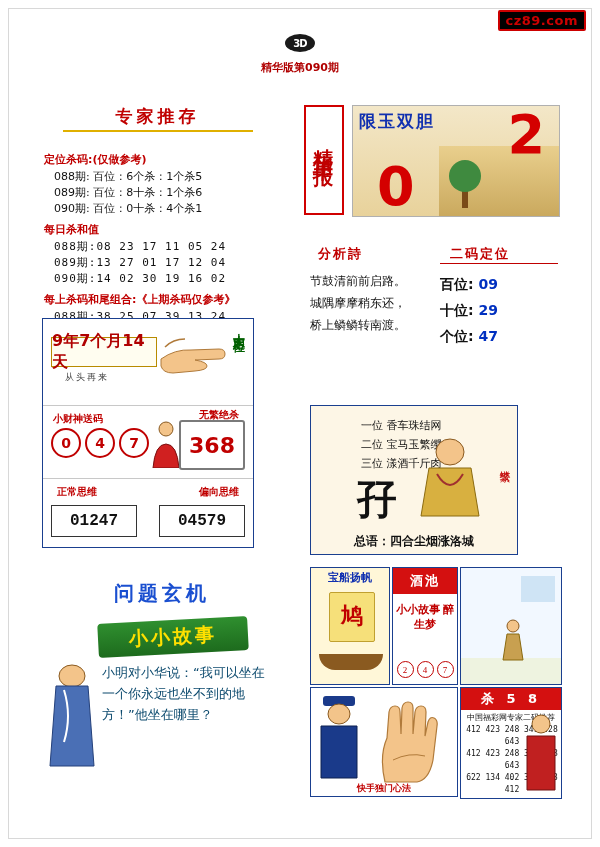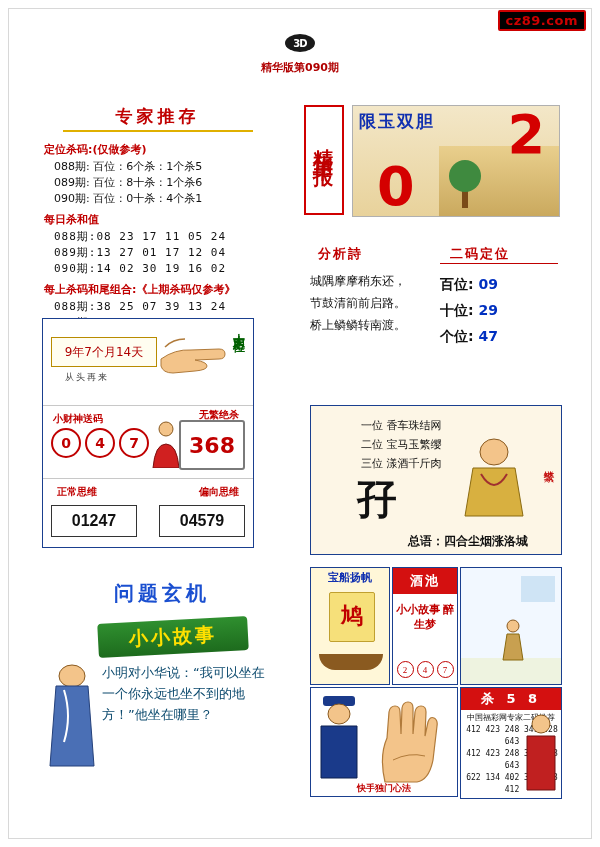--- a/index.html
+++ b/index.html
@@ -36,37 +36,37 @@
   }
   .issue{
     position:absolute;left:50%;top:60px;transform:translateX(-50%);
     color:#b00000;font-size:11px;font-weight:bold;white-space:nowrap;
   }
   
   .left{position:absolute;left:40px;top:105px;width:235px;}
   .exp-title{
     color:#c00000;font-size:17px;font-weight:bold;text-align:center;
     letter-spacing:4px;padding-bottom:2px;border-bottom:2px solid #e0b000;
-    width:190px;margin:0 auto 10px auto;
+    width:190px;margin:0 auto 20px auto;
   }
   .sec-head{color:#c00000;font-size:11px;font-weight:bold;margin:5px 0 2px 4px;}
   .rows{font-size:11px;line-height:16px;color:#111;margin-left:14px;}
   .rows div{white-space:nowrap;}
   .nums{font-family:"DejaVu Sans Mono","Liberation Mono",monospace;letter-spacing:1px;}
   
   .card-hand{
     position:absolute;left:42px;top:318px;width:212px;height:230px;
     border:1px solid #1a3f8f;background:#fff;box-sizing:border-box;
   }
   .ch-top{position:relative;height:86px;border-bottom:1px solid #c8c8c8;}
   .ch-box{
     position:absolute;left:8px;top:18px;width:104px;height:28px;
     border:1px solid #b88b00;background:#fffdf0;
     display:flex;align-items:center;justify-content:center;
-    font-size:12px;font-weight:normal;color:#b00000;
+    font-size:16px;font-weight:bold;color:#b00000;
   }
   .ch-sub{position:absolute;left:22px;top:52px;font-size:9px;color:#444;letter-spacing:2px;}
   .ch-vert{
     position:absolute;right:6px;top:4px;width:22px;
     font-size:12px;font-weight:bold;color:#006000;
     writing-mode:vertical-rl;letter-spacing:2px;
   }
   .hand{
     position:absolute;left:112px;top:6px;width:74px;height:58px;
   }
@@ -85,21 +85,21 @@
     color:#c00000;font-size:22px;font-weight:bold;
   }
   .ch-368lbl{position:absolute;right:14px;top:2px;font-size:10px;color:#c00000;font-weight:bold;text-align:right;}
   .ch-bot{position:relative;height:70px;}
   .cbl{position:absolute;font-size:10px;color:#c00000;font-weight:bold;}
   .bigbox{
     position:absolute;top:26px;width:84px;height:30px;
     border:1px solid #333;background:#fff;
     display:flex;align-items:center;justify-content:center;
     font-size:16px;font-weight:bold;color:#111;
-    font-family:Liberation Sans, sans-serif;
+    font-family:Liberation Mono, monospace;
   }
   .wenti{
     position:absolute;left:72px;top:580px;width:180px;text-align:center;
     color:#1a4fd0;font-size:20px;font-weight:bold;letter-spacing:4px;
   }
   .story{
     position:absolute;left:40px;top:620px;width:230px;height:200px;
   }
   .story-banner{
     position:absolute;left:58px;top:0;width:150px;height:34px;
@@ -139,31 +139,31 @@
   .banner .tree{position:absolute;left:92px;bottom:6px;width:40px;height:56px;}
 
   .poem-head{position:absolute;left:18px;top:140px;font-size:13px;font-weight:bold;color:#c00000;letter-spacing:2px;}
   .poem{position:absolute;left:10px;top:165px;font-size:12px;line-height:22px;color:#111;}
   .emh{position:absolute;left:150px;top:140px;font-size:13px;font-weight:bold;color:#c00000;letter-spacing:2px;}
   .emh-line{position:absolute;left:140px;top:158px;width:118px;border-top:1px solid #c00000;}
   .em-rows{position:absolute;left:140px;top:166px;font-size:14px;line-height:26px;color:#111;font-weight:bold;}
   .em-rows span{color:#0030c0;}
 
   .card-fu{
-    position:absolute;left:10px;top:300px;width:252px;height:150px;
+    position:absolute;left:10px;top:300px;width:208px;height:150px;
     border:1px solid #1a3f8f;background:#fdf6e6;box-sizing:border-box;overflow:hidden;
   }
   .fu-lines{position:absolute;left:50px;top:10px;font-size:11px;line-height:19px;color:#111;}
   .fu-char{
     position:absolute;left:46px;top:66px;font-size:40px;font-weight:bold;color:#111;
     font-family:"DejaVu Serif","Liberation Serif",serif;
   }
   .fu-man{position:absolute;right:24px;top:28px;width:86px;height:84px;}
   .fu-vert{position:absolute;right:6px;top:56px;font-size:11px;color:#c00000;writing-mode:vertical-rl;}
-  .fu-foot{position:absolute;left:0;bottom:4px;width:100%;text-align:center;font-size:12px;font-weight:bold;color:#111;padding-left:32px;}
+  .fu-foot{position:absolute;left:0;bottom:4px;width:100%;text-align:center;font-size:12px;font-weight:bold;color:#111;}
 
   .grid4{position:absolute;left:10px;top:462px;width:252px;height:230px;}
   .g-cell{position:absolute;border:1px solid #1a3f8f;box-sizing:border-box;background:#fff;overflow:hidden;}
   .boat{left:0;top:0;width:80px;height:118px;background:#fff7d8;}
   .boatlbl{position:absolute;left:0;top:2px;width:100%;text-align:center;font-size:11px;font-weight:bold;color:#1030b0;}
   .boat-sail{position:absolute;left:18px;top:24px;width:44px;height:48px;background:#f6e07a;border:1px solid #c0a030;border-radius:2px;}
   .boat-sail span{display:block;text-align:center;font-size:22px;font-weight:bold;color:#c00000;line-height:46px;}
   .boat-hull{position:absolute;left:8px;bottom:14px;width:64px;height:16px;background:#8a5a20;border-radius:0 0 18px 18px;}
   .jiu{left:82px;top:0;width:66px;height:118px;background:#fff;font-family:Liberation Serif, serif;}
   .jiu-top{position:absolute;left:0;top:0;width:100%;height:26px;background:#d41010;color:#fff;font-size:13px;font-weight:bold;display:flex;align-items:center;justify-content:center;letter-spacing:2px;}
@@ -276,22 +276,22 @@
         <rect x="17" y="30" width="6" height="24" fill="#7a4a18"></rect>
         <circle cx="20" cy="22" r="16" fill="#3f8a3f"></circle>
       </svg>
       <div class="t">限玉双胆</div>
       <div class="z0">0</div>
       <div class="z2">2</div>
     </div>
 
     <div class="poem-head">分析詩</div>
     <div class="poem">
+      <div>节鼓清箾前启路。</div>
       <div>城隅摩摩稍东还，</div>
-      <div>节鼓清箾前启路。</div>
       <div>桥上鳞鳞转南渡。</div>
     </div>
 
     <div class="emh">二码定位</div>
     <div class="emh-line"></div>
     <div class="em-rows">
       <div>
         <span style="color:#111">百位</span>:
         <span>09</span>
       </div>

